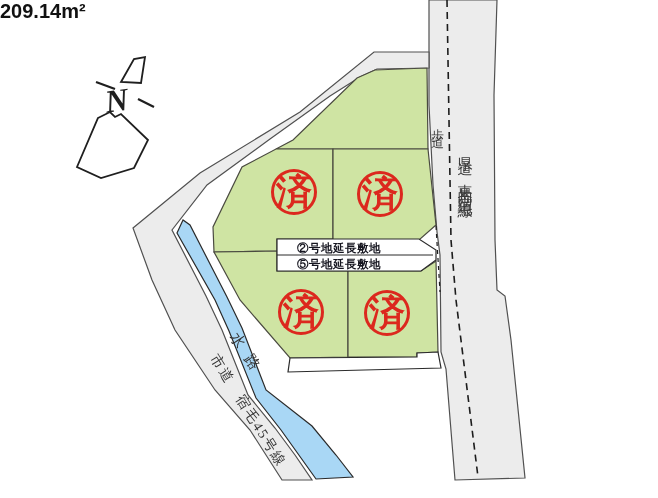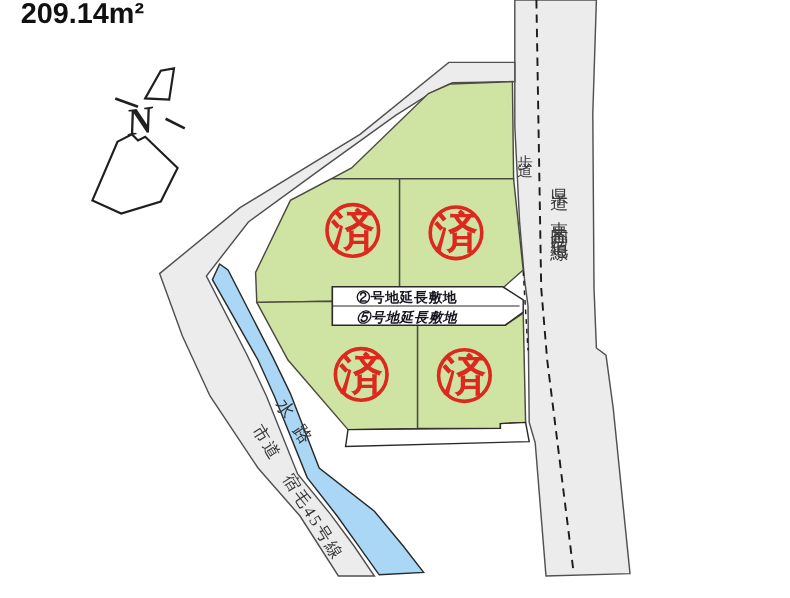--- a/index.html
+++ b/index.html
@@ -4,39 +4,39 @@
 <style>
   html,body{margin:0;padding:0;background:#ffffff;}
   .stage{
     position:relative;width:658px;height:498px;overflow:hidden;
     background:#ffffff;
     font-family:"Liberation Serif","DejaVu Serif",serif;
   }
   .stage svg{position:absolute;left:0;top:0;}
   .label{position:absolute;color:#343434;white-space:nowrap;}
   .area-label{
-    left:322px;top:86px;width:120px;text-align:right;
+    left:322px;top:86px;width:120px;text-align:left;
     font-family:"Liberation Sans","DejaVu Sans",sans-serif;
-    font-weight:bold;font-size:24px;line-height:23px;color:#111111;
+    font-weight:bold;font-size:20px;line-height:23px;color:#111111;
   }
   .v-text{
     writing-mode:vertical-rl;text-orientation:upright;
     color:#3a3a3a;
   }
   .sidewalk-label{left:428px;top:118px;font-size:13px;letter-spacing:7px;}
   .pref-road-label{left:455px;top:145px;font-size:15px;letter-spacing:4px;}
   .rot-text{transform-origin:0 0;color:#333333;}
   .water-label{left:241px;top:329px;font-size:15px;letter-spacing:11px;transform:rotate(56deg);}
   .city-road-label{left:221px;top:351px;font-size:14px;letter-spacing:2px;transform:rotate(58deg);}
   .ext-label{
     position:absolute;font-size:11.5px;font-weight:bold;color:#15151f;
     letter-spacing:0.5px;white-space:nowrap;
   }
   .ext-2{left:297px;top:241px;}
-  .ext-5{left:297px;top:257px;font-style:italic;}
+  .ext-5{left:297px;top:257px;}
   .stamp{
     position:absolute;width:46px;height:46px;border-radius:50%;
     border:3px solid #dc281e;color:#dc281e;
     display:flex;align-items:center;justify-content:center;
     font-size:36px;font-weight:bold;line-height:1;
     font-family:"Liberation Serif","DejaVu Serif",serif;
     box-sizing:border-box;background:transparent;
   }
   .stamp-ul{left:271px;top:169px;}
   .stamp-ur{left:357px;top:171px;}

